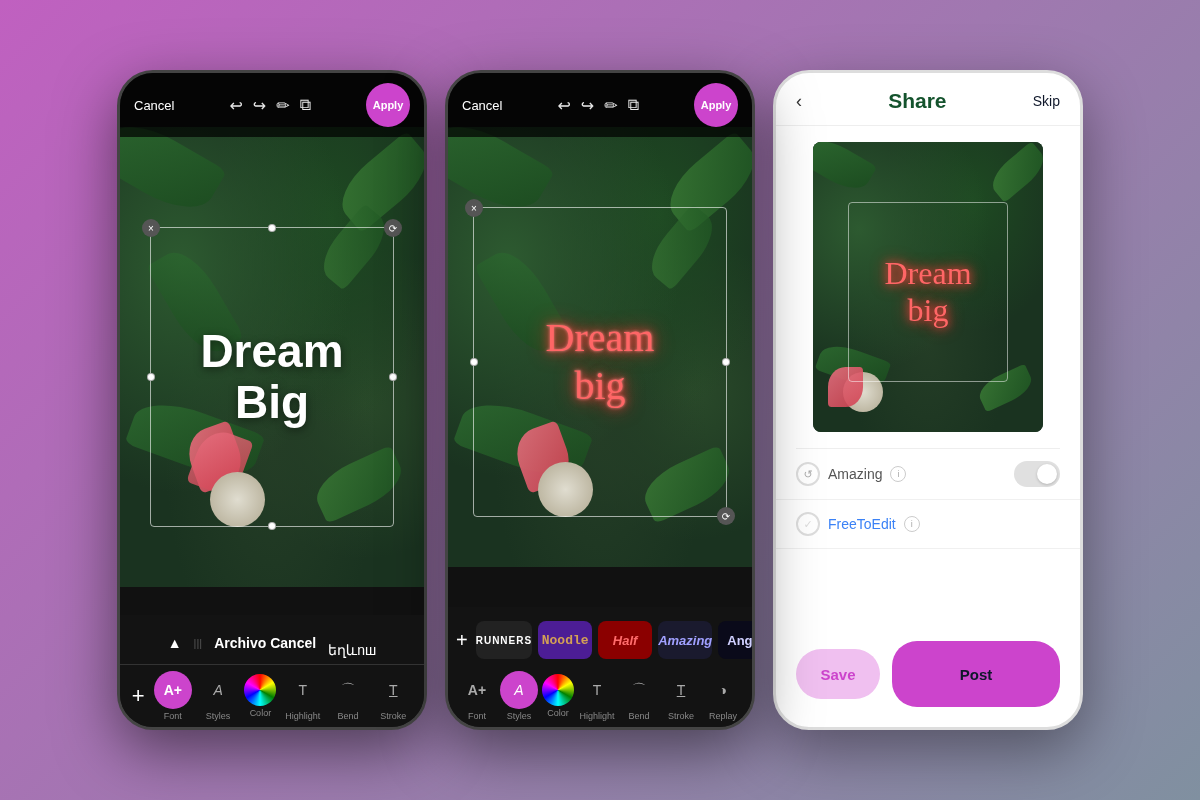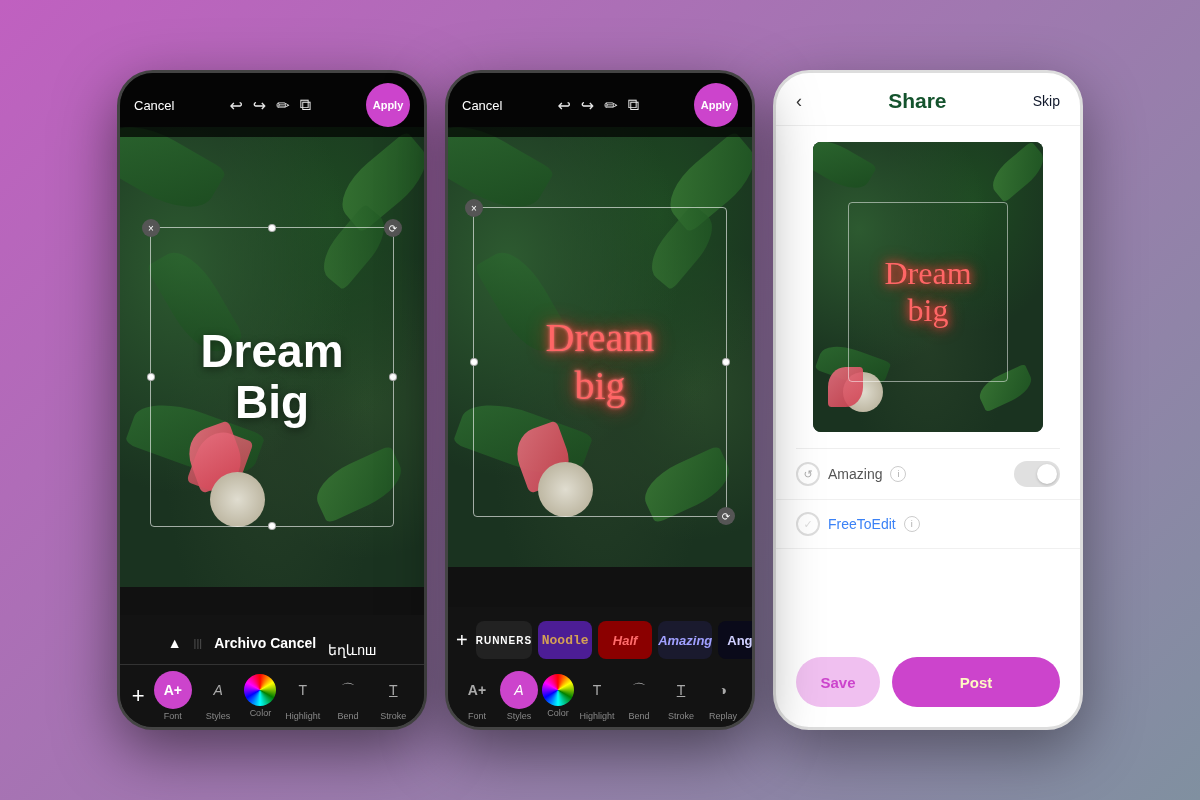--- a/index.html
+++ b/index.html
@@ -357,25 +357,25 @@
       border: none;
       color: #cc44cc;
       font-size: 15px;
       font-weight: 600;
       display: flex;
       align-items: center;
       justify-content: center;
     }
     .post-btn {
       flex: 2;
-      height: 50px;
+      height: 66px;
       border-radius: 25px;
       background: #cc44cc;
       border: none;
-      color: #fef9c3;
+      color: #0f172a;
       font-size: 15px;
       font-weight: 600;
       display: flex;
       align-items: center;
       justify-content: center;
     }
 
     .handle-dot {
       position: absolute;
       width: 8px;

